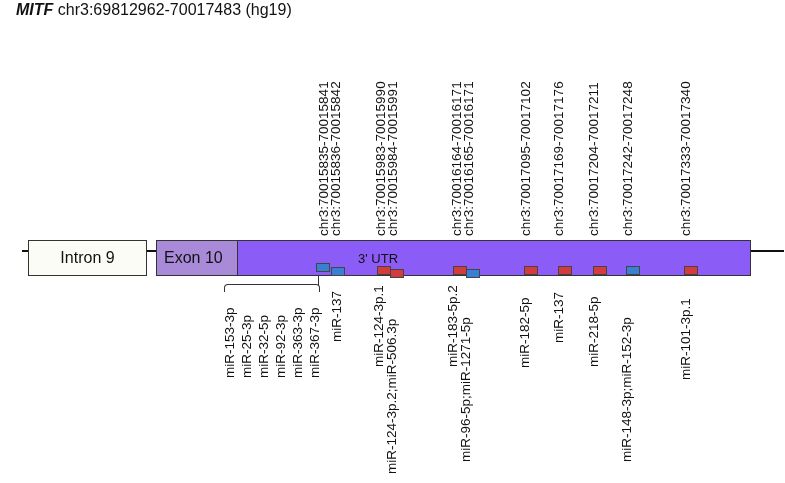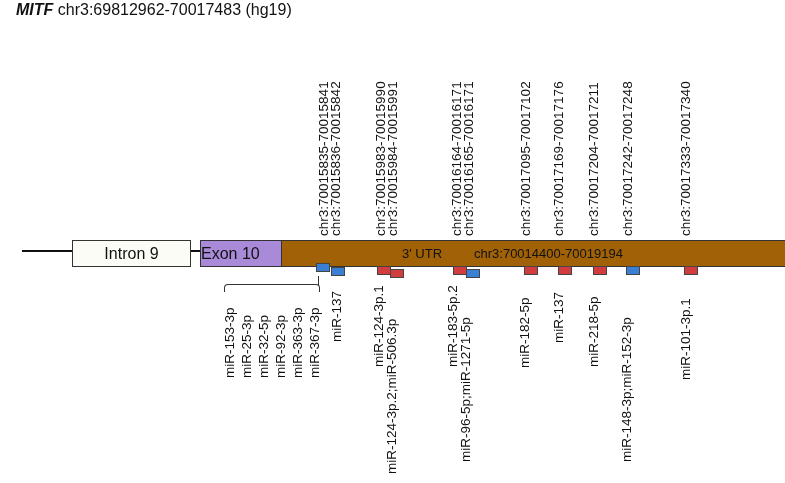--- a/index.html
+++ b/index.html
@@ -1,25 +1,25 @@
 <!DOCTYPE html>
 <html><head>
 <meta charset="utf-8">
 <style>
   html, body { margin: 0; padding: 0; background: #ffffff; }
   body { width: 785px; height: 483px; position: relative; overflow: hidden;
          font-family: "Liberation Sans", sans-serif; color: #111; }
   .title { position: absolute; left: 16px; top: 1px; font-size: 16px; white-space: nowrap; }
   .title .gene { font-weight: bold; font-style: italic; }
   .hline { position: absolute; left: 22px; width: 762px; top: 250px; height: 1.5px; background: #111; }
-  .box { position: absolute; top: 240px; height: 27px; border: 1px solid #333; box-sizing: border-box;
-         font-size: 16px; display: flex; align-items: center; margin-left: 44px; }
+  .box { position: absolute; top: 240px; height: 36px; border: 1px solid #333; box-sizing: border-box;
+         font-size: 16px; display: flex; align-items: center; }
   .intron { left: 28px; width: 119px; background: #fcfcf6; justify-content: center; }
-  .exon { left: 156px; width: 82px; background: #a98ad8; }
-  .utr { left: 237px; width: 514px; background: #a16207; font-size: 13px; }
+  .exon { left: 156px; width: 82px; background: #a98ad8; padding-left: 7px; }
+  .utr { left: 237px; width: 514px; background: #8b5cf6; font-size: 13px; }
   .utr .utr-label { position: absolute; left: 120px; }
   .utr .utr-coords { position: absolute; left: 192px; }
   .vlabel { position: absolute; font-size: 13.5px; white-space: nowrap;
             transform-origin: 0 0; transform: rotate(-90deg); line-height: 13px; }
   .site { position: absolute; height: 9px; width: 14px; border: 1px solid #444; box-sizing: border-box; }
   .site.red { background: #d23c3e; }
   .site.blue { background: #3b7fd4; }
   .bracket { position: absolute; left: 224px; top: 284px; width: 96px; height: 8px;
              border-top: 1px solid #333; border-left: 1px solid #333; border-right: 1px solid #333;
              border-radius: 4px 4px 0 0; box-sizing: border-box; }
@@ -33,21 +33,20 @@
 </div>
 
 <div class="hline"></div>
 
 <div class="box intron">
   <span>Intron 9</span>
 </div>
 
 <div class="box utr">
   <span class="utr-label">3' UTR</span>
-  <span class="utr-coords">chr3:70014400-70019194</span>
 </div>
 
 <div class="box exon">
   <span>Exon 10</span>
 </div>
 
 <div id="coord-layer">
     <div class="vlabel" style="left: 317px; top: 236px;">chr3:70015835-70015841</div>
     <div class="vlabel" style="left: 329px; top: 236px;">chr3:70015836-70015842</div>
     <div class="vlabel" style="left: 374px; top: 236px;">chr3:70015983-70015990</div>

